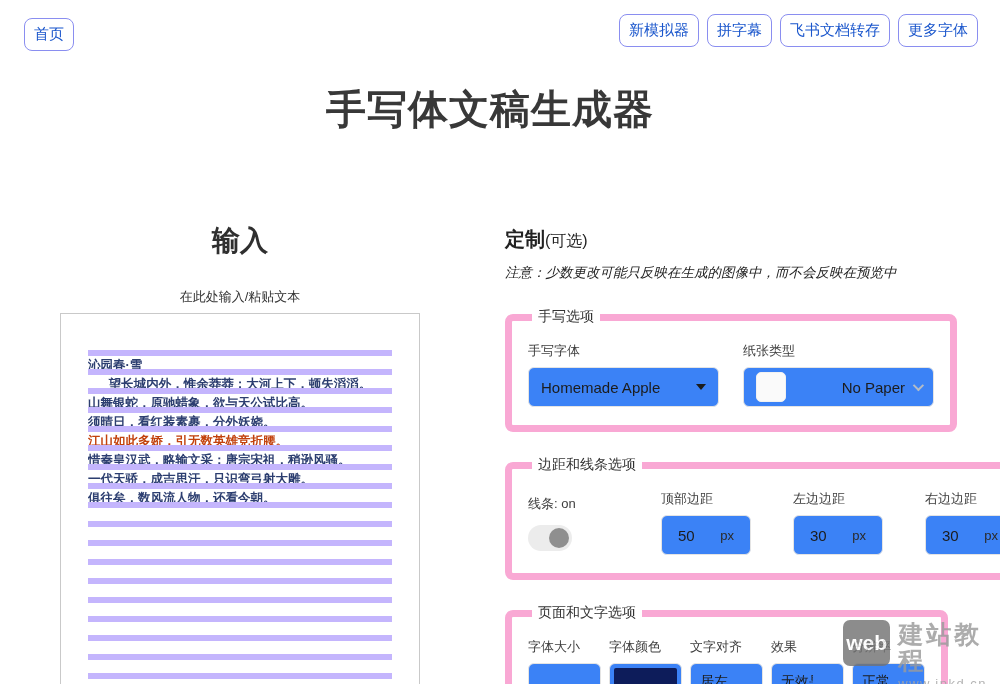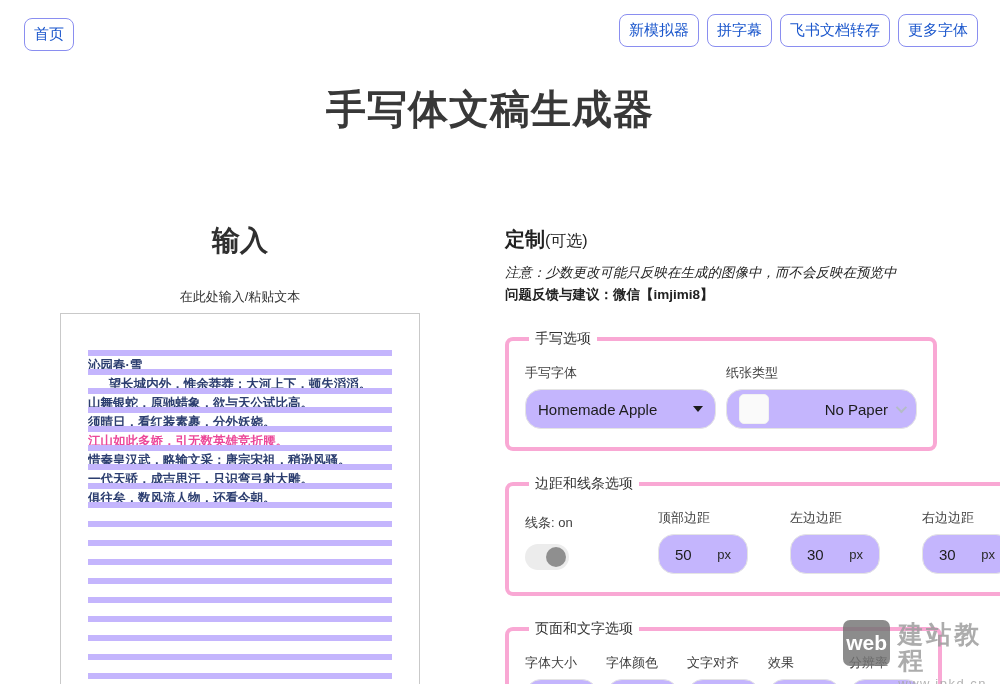--- a/index.html
+++ b/index.html
@@ -27,31 +27,31 @@
   .paper-row { height:19px; line-height:18px; border-bottom:6px solid #c4b5fd;
     font-size:12.5px; font-weight:600; white-space:nowrap; overflow:hidden; }
 
   
   .right-col { position:absolute; left:505px; top:226px; width:432px; }
   .custom-heading { font-size:20px; font-weight:700; color:#222; }
   .custom-heading .suffix { font-size:16px; font-weight:400; }
   .note-italic { font-style:italic; font-size:13.5px; color:#222; margin-top:11px; }
   .note-bold { font-weight:700; font-size:13.5px; color:#222; margin-top:4px; }
 
-  fieldset { border:4px solid #f9a8d4; border-radius:8px; padding:10px 16px 18px 16px;
+  fieldset { border:7px solid #f9a8d4; border-radius:8px; padding:10px 16px 18px 16px;
     margin-top:26px; margin-bottom:0; }
   fieldset.gap { margin-top:24px; }
   legend { font-size:14px; color:#333; padding:0 6px; margin-left:4px; }
 
   .field-label { font-size:13px; color:#3e3e3e; margin-bottom:7px; }
-  .control { border:1px solid #e4e4e4; border-radius:16px; background:#c4b5fd; height:40px;
+  .control { border:1px solid #e4e4e4; border-radius:6px; background:#3b82f6; height:40px;
     display:flex; align-items:center; padding:0 12px; font-size:15px; color:#1c1c1c;
     cursor:pointer; position:relative; }
 
-  .fs1-grid { display:flex; gap:10px; margin-top:6px; }
+  .fs1-grid { display:flex; gap:24px; margin-top:6px; }
   .fs1-col { width:191px; }
   .caret-down { width:0; height:0; border-left:5px solid transparent;
     border-right:5px solid transparent; border-top:6px solid #1c1c1c; margin-left:auto; }
   .chevron-down { width:8px; height:8px; border-right:2px solid #b4bcc6;
     border-bottom:2px solid #b4bcc6; transform:rotate(45deg) translateY(-2px);
     margin-left:8px; flex:none; }
   .paper-thumb { width:30px; height:30px; background:#fafafa; border:1px solid #f1f1f1;
     border-radius:5px; flex:none; }
   .np-text { margin-left:auto; }
 
@@ -103,42 +103,41 @@
 <div class="left-col">
   <h2 class="input-heading">输入</h2>
   <div class="input-subtitle">在此处输入/粘贴文本</div>
 
   <div class="paper">
     <div class="paper-row"></div>
     <div class="paper-row poem" style="color: rgb(44, 62, 112);">沁园春·雪</div>
     <div class="paper-row poem" style="color: rgb(44, 62, 112); text-align: center;">望长城内外，惟余莽莽；大河上下，顿失滔滔。</div>
     <div class="paper-row poem" style="color: rgb(44, 62, 112);">山舞银蛇，原驰蜡象，欲与天公试比高。</div>
     <div class="paper-row poem" style="color: rgb(44, 62, 112);">须晴日，看红装素裹，分外妖娆。</div>
-    <div class="paper-row poem" style="color: #ec4899;">江山如此多娇，引无数英雄竞折腰。</div>
+    <div class="paper-row poem" style="color: #c2410c;">江山如此多娇，引无数英雄竞折腰。</div>
     <div class="paper-row poem" style="color: rgb(44, 62, 112);">惜秦皇汉武，略输文采；唐宗宋祖，稍逊风骚。</div>
     <div class="paper-row poem" style="color: rgb(44, 62, 112);">一代天骄，成吉思汗，只识弯弓射大雕。</div>
     <div class="paper-row poem" style="color: rgb(44, 62, 112);">俱往矣，数风流人物，还看今朝。</div>
     <div class="paper-row"></div>
     <div class="paper-row"></div>
     <div class="paper-row"></div>
     <div class="paper-row"></div>
     <div class="paper-row"></div>
     <div class="paper-row"></div>
     <div class="paper-row"></div>
     <div class="paper-row"></div>
     <div class="paper-row"></div>
   </div>
 </div>
 
 <div class="right-col">
   <h2 class="custom-heading">
     <span>定制</span><span class="suffix">(可选)</span>
   </h2>
   <div class="note-italic">注意：少数更改可能只反映在生成的图像中，而不会反映在预览中</div>
-  <div class="note-bold">问题反馈与建议：微信【imjimi8】</div>
 
   <fieldset>
     <legend>手写选项</legend>
     <div class="fs1-grid">
       <div class="fs1-col">
         <div class="field-label">手写字体</div>
         <div class="control">
           <span>Homemade Apple</span>
           <span class="caret-down"></span>
         </div>

